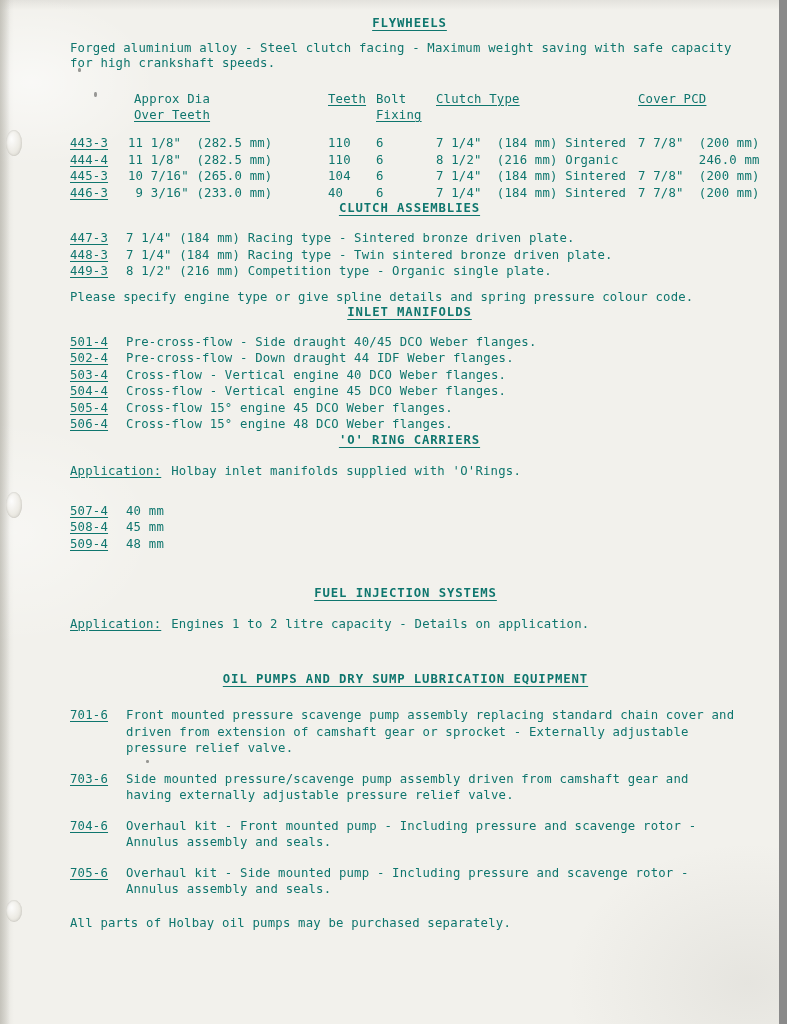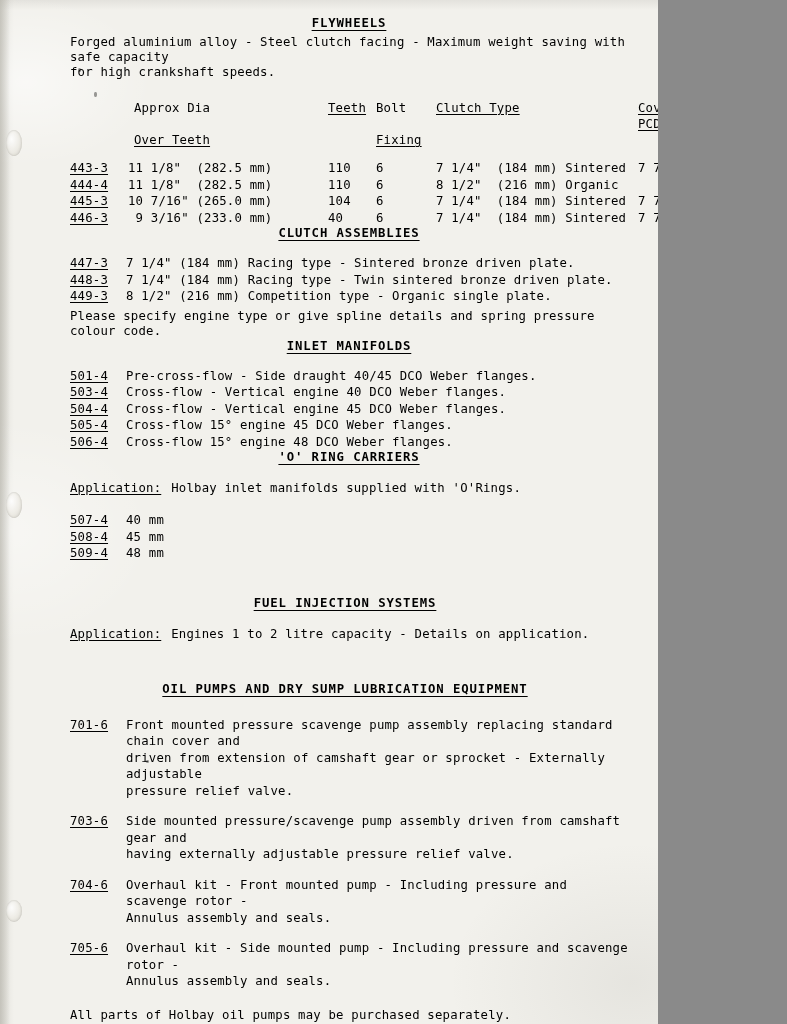--- a/index.html
+++ b/index.html
@@ -3,26 +3,26 @@
 <meta charset="utf-8">
 <style>
   * { box-sizing: border-box; }
   html, body {
     margin: 0;
     padding: 0;
     background: #8a8a8a;
   }
   .page {
     position: relative;
-    width: 658px;
+    width: 779px;
     height: 1024px;
     background: #f2f1ec;
     overflow: hidden;
     font-family: "DejaVu Sans Mono", monospace;
-    color: #000000;
+    color: #0f766e;
   }
   
   .page::before {
     content: "";
     position: absolute;
     inset: 0;
     pointer-events: none;
     background:
       radial-gradient(ellipse 180px 120px at 4% 8%, rgba(255,255,255,0.55), rgba(255,255,255,0) 70%),
       radial-gradient(ellipse 260px 200px at 96% 96%, rgba(120,118,110,0.10), rgba(0,0,0,0) 70%),
@@ -68,21 +68,21 @@
     font-weight: 700;
     letter-spacing: .9px;
     text-align: center;
     margin: 0;
     padding: 0;
     text-decoration: underline;
     text-underline-offset: 3px;
   }
   .h-flywheels { margin: 10px 0 0 -8px; }
   .para {
-    margin: 4px 0 0 0;
+    margin: 10px 0 0 0;
     white-space: pre-wrap;
   }
 
   
   .fw-table {
     margin: 20px 0 0 0;
     position: relative;
   }
   .fw-head {
     display: grid;
@@ -125,21 +125,21 @@
   .app-line .lbl {
     text-decoration: underline;
     text-underline-offset: 2px;
     flex: 0 0 auto;
     margin-right: 10px;
   }
 
   .h-center-block { margin-top: 20px; }
   .h-mid { margin-left: -8px; }
 
-  .small-list { margin-top: 16px; }
+  .small-list { margin-top: 24px; }
   .small-list .code-line .code { width: 56px; flex: 0 0 56px; }
 
   .tail { margin-top: 18px; }
 </style>
 </head>
 <body>
 
 <div class="page">
   <div class="edge-left"></div>
   <div class="punch p1"></div>
@@ -229,20 +229,24 @@
     <p class="para">Please specify engine type or give spline details and spring pressure colour code.</p>
 
     <h2 class="heading h-center-block h-mid">INLET MANIFOLDS</h2>
 
     <div class="code-list">
       <div class="code-line">
         <span class="code">501-4</span>
         <span class="txt">Pre-cross-flow - Side draught 40/45 DCO Weber flanges.</span>
       </div>
       <div class="code-line">
+        <span class="code">502-4</span>
+        <span class="txt">Pre-cross-flow - Down draught 44 IDF Weber flanges.</span>
+      </div>
+      <div class="code-line">
         <span class="code">503-4</span>
         <span class="txt">Cross-flow - Vertical engine 40 DCO Weber flanges.</span>
       </div>
       <div class="code-line">
         <span class="code">504-4</span>
         <span class="txt">Cross-flow - Vertical engine 45 DCO Weber flanges.</span>
       </div>
       <div class="code-line">
         <span class="code">505-4</span>
         <span class="txt">Cross-flow 15° engine 45 DCO Weber flanges.</span>

